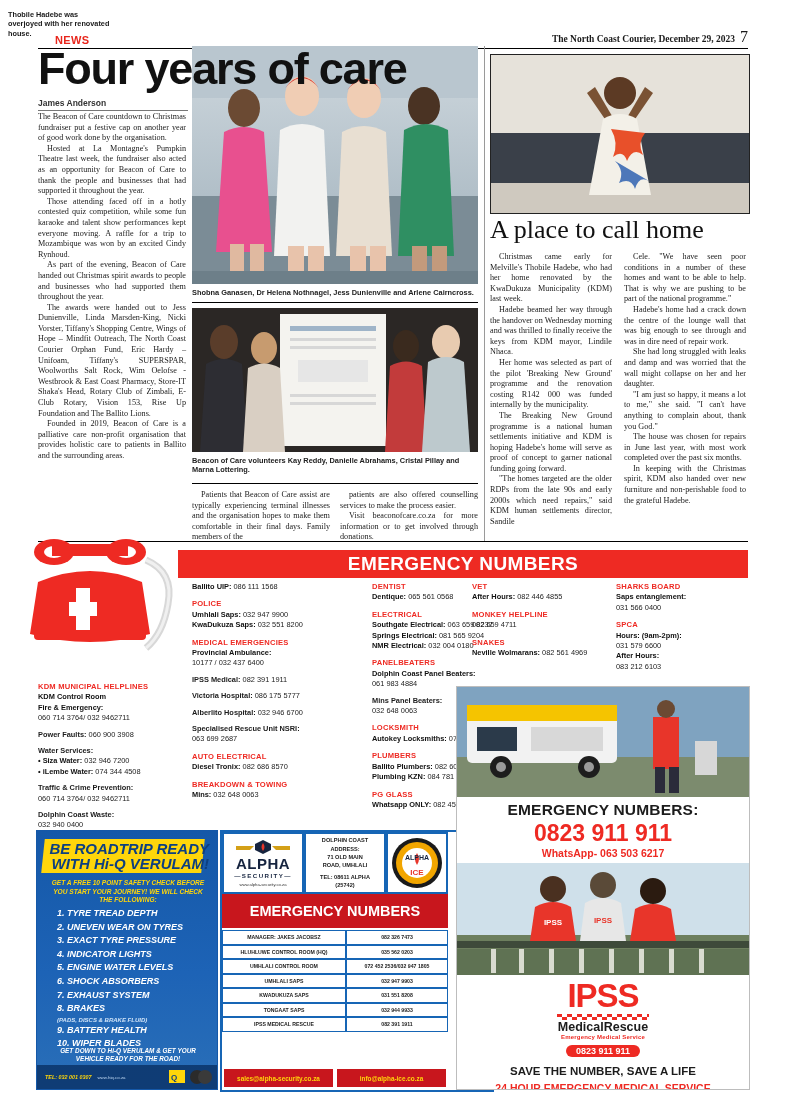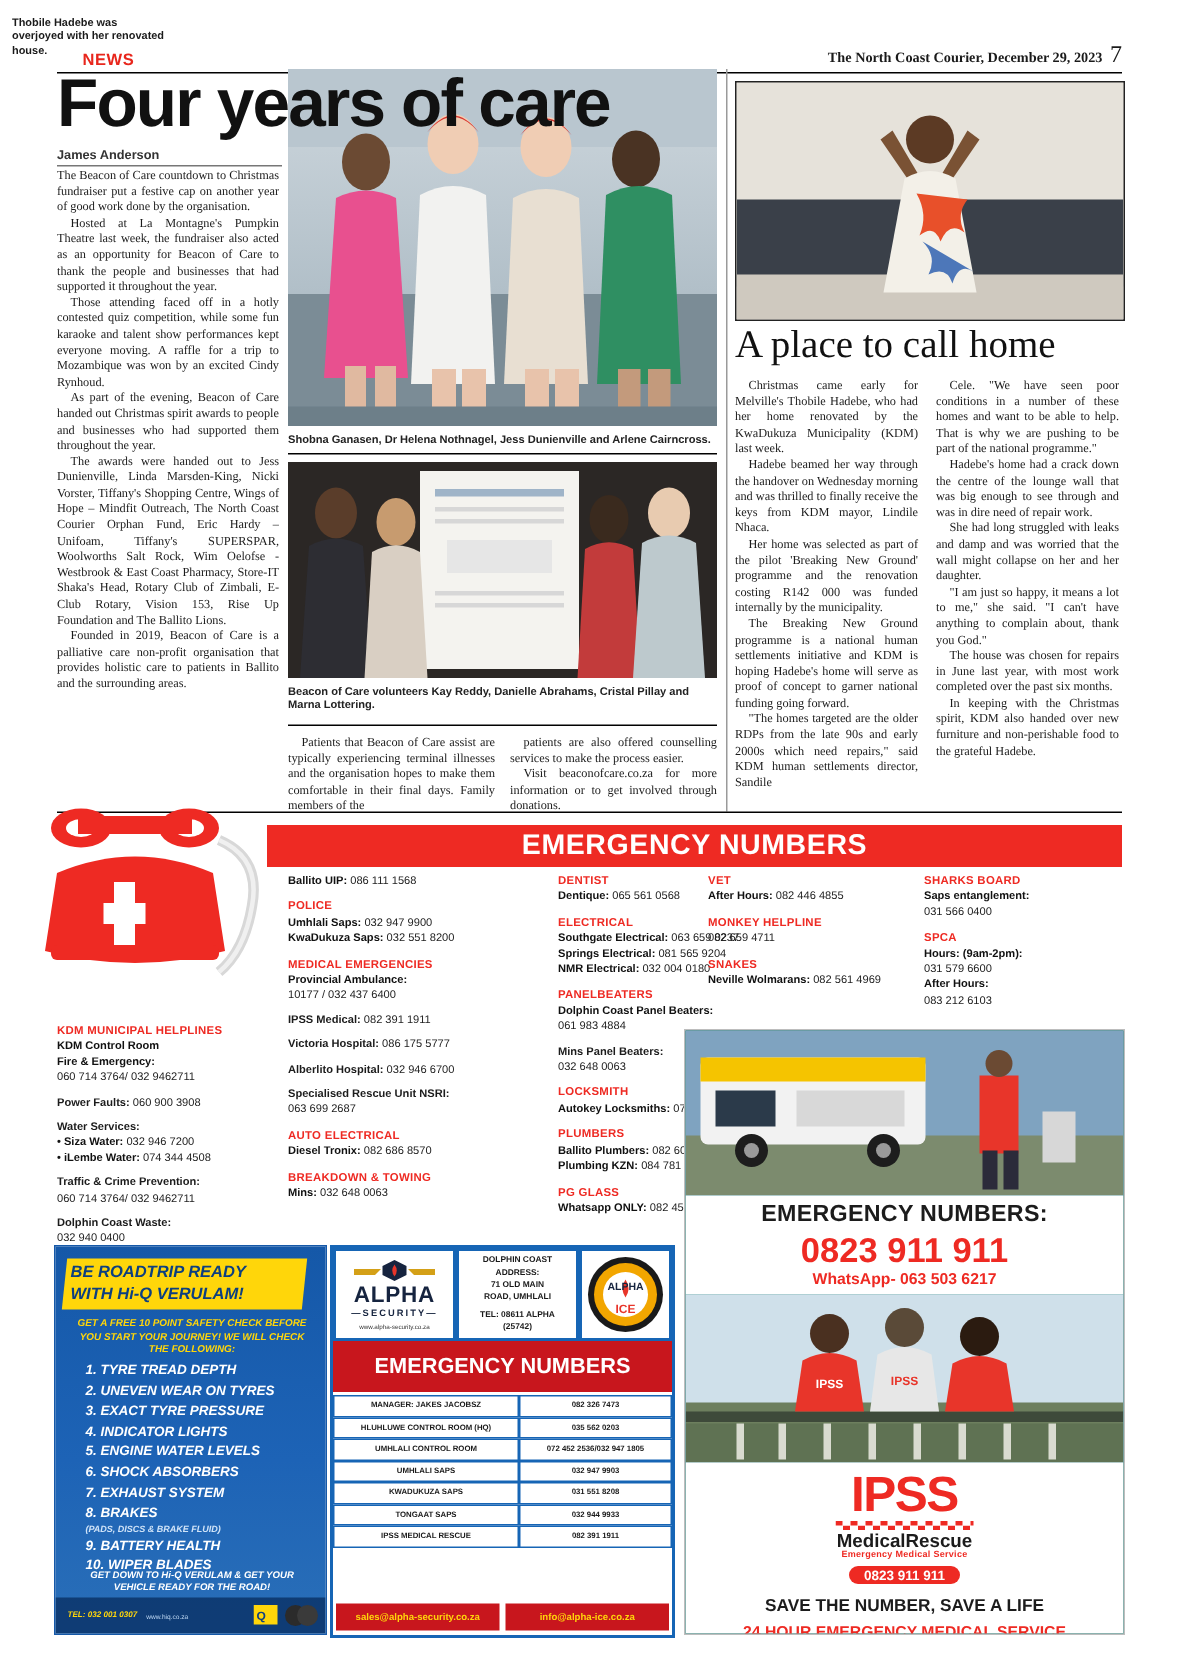--- a/index.html
+++ b/index.html
@@ -180,22 +180,22 @@
     overflow: hidden;
     border: 1px solid #1558a8;
   }
   .hiq-banner {
     position: absolute; left: 6px; top: 8px; width: 160px; height: 34px;
     background: #ffd60a;
     transform: skewX(-6deg);
   }
   .hiq-banner-txt {
     position: absolute; left: 10px; top: 10px; width: 162px;
-    font-style: italic; font-weight: bold; font-size: 11px;
-    line-height: 15px; color: #0d3f80; text-align: left;
+    font-style: italic; font-weight: bold; font-size: 15px;
+    line-height: 15px; color: #0d3f80; text-align: right;
     font-family: "Liberation Sans", sans-serif;
   }
   .hiq-sub {
     position: absolute; left: 14px; top: 48px; width: 154px;
     font-style: italic; font-weight: bold; font-size: 6.6px; line-height: 8.6px;
     color: #ffd60a; text-align: center;
   }
   .hiq-list {
     position: absolute; left: 20px; top: 76px; width: 152px;
     font-style: italic; font-weight: bold; font-size: 9px; line-height: 13.6px;
@@ -214,21 +214,21 @@
   }
   .hiq-tel {
     font-size: 5.4px; font-weight: bold; color: #ffd60a; margin-left: 8px;
     font-style: italic;
   }
   .hiq-web { font-size: 4.4px; color: #bcd6f2; margin-left: 6px; }
 
   
   .ad-alpha {
     position: absolute; left: 220px; top: 830px; width: 226px; height: 258px;
-    border: 2px solid #1665b5; background: #fff; overflow: hidden;
+    border: 2px solid #1665b5; background: #fff; overflow: hidden; padding-left: 44px;
   }
   .alpha-top { position: absolute; left: 0; top: 0; width: 226px; height: 62px; display: flex; }
   .alpha-cell { border: 2px solid #1665b5; box-sizing: border-box; }
   .alpha-logo {
     width: 82px; height: 62px; display:flex; flex-direction: column;
     align-items: center; justify-content: center; background:#fff;
   }
   .alpha-wordmark {
     font-weight: bold; font-size: 15px; color: #16243f; letter-spacing: .5px;
   }
@@ -263,21 +263,21 @@
   }
   .alpha-mail {
     flex: 1; margin: 0 2px; background: #c8161d; color: #ffd60a;
     display: flex; align-items: center; justify-content: center;
     font-size: 6.4px; font-weight: bold;
   }
 
   
   .ad-ipss {
     position: absolute; left: 456px; top: 686px; width: 292px; height: 402px;
-    border: 1px solid #bdbdbd; background: #0f766e; overflow: hidden;
+    border: 1px solid #bdbdbd; background: #f0abfc; overflow: hidden;
   }
   .ipss-photo-top {
     position: absolute; left: 0; top: 0; width: 292px; height: 110px;
     overflow: hidden; background: linear-gradient(#6f9fc8,#9fb7c4);
   }
   .ipss-mid {
     position: absolute; left: 0; top: 110px; width: 292px; height: 66px;
     background: #fff; text-align: center;
   }
   .ipss-en-title {

